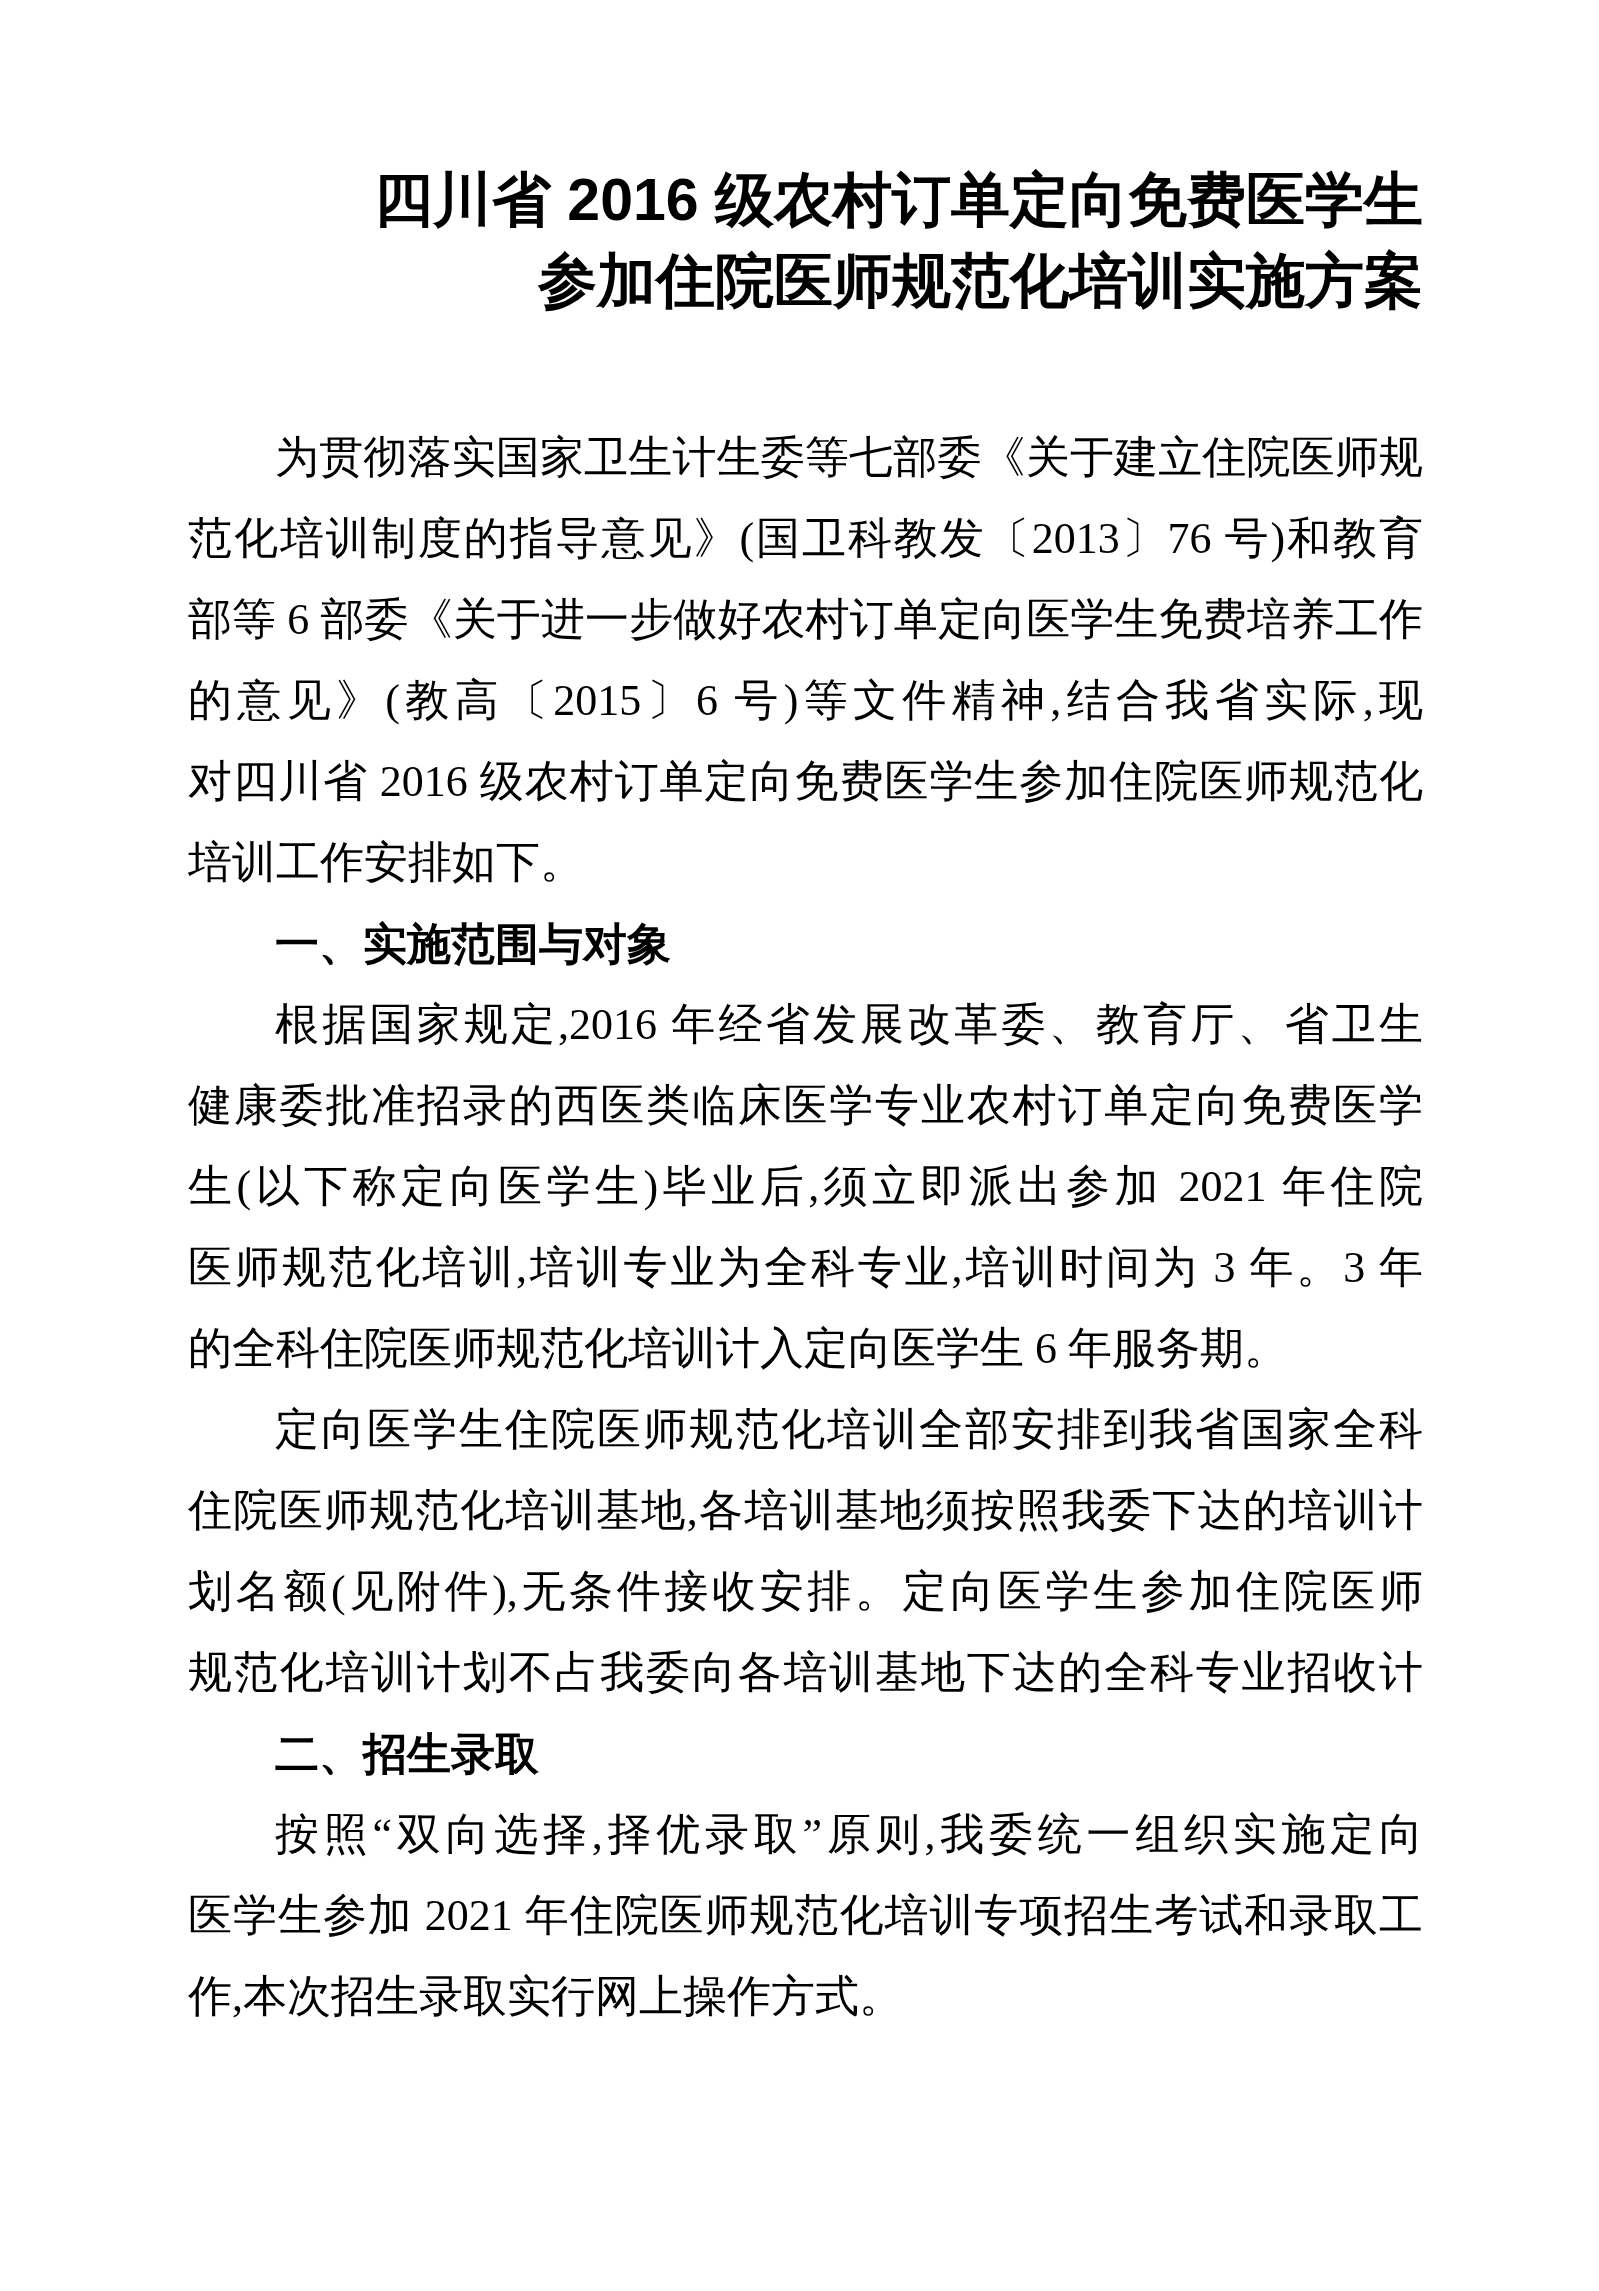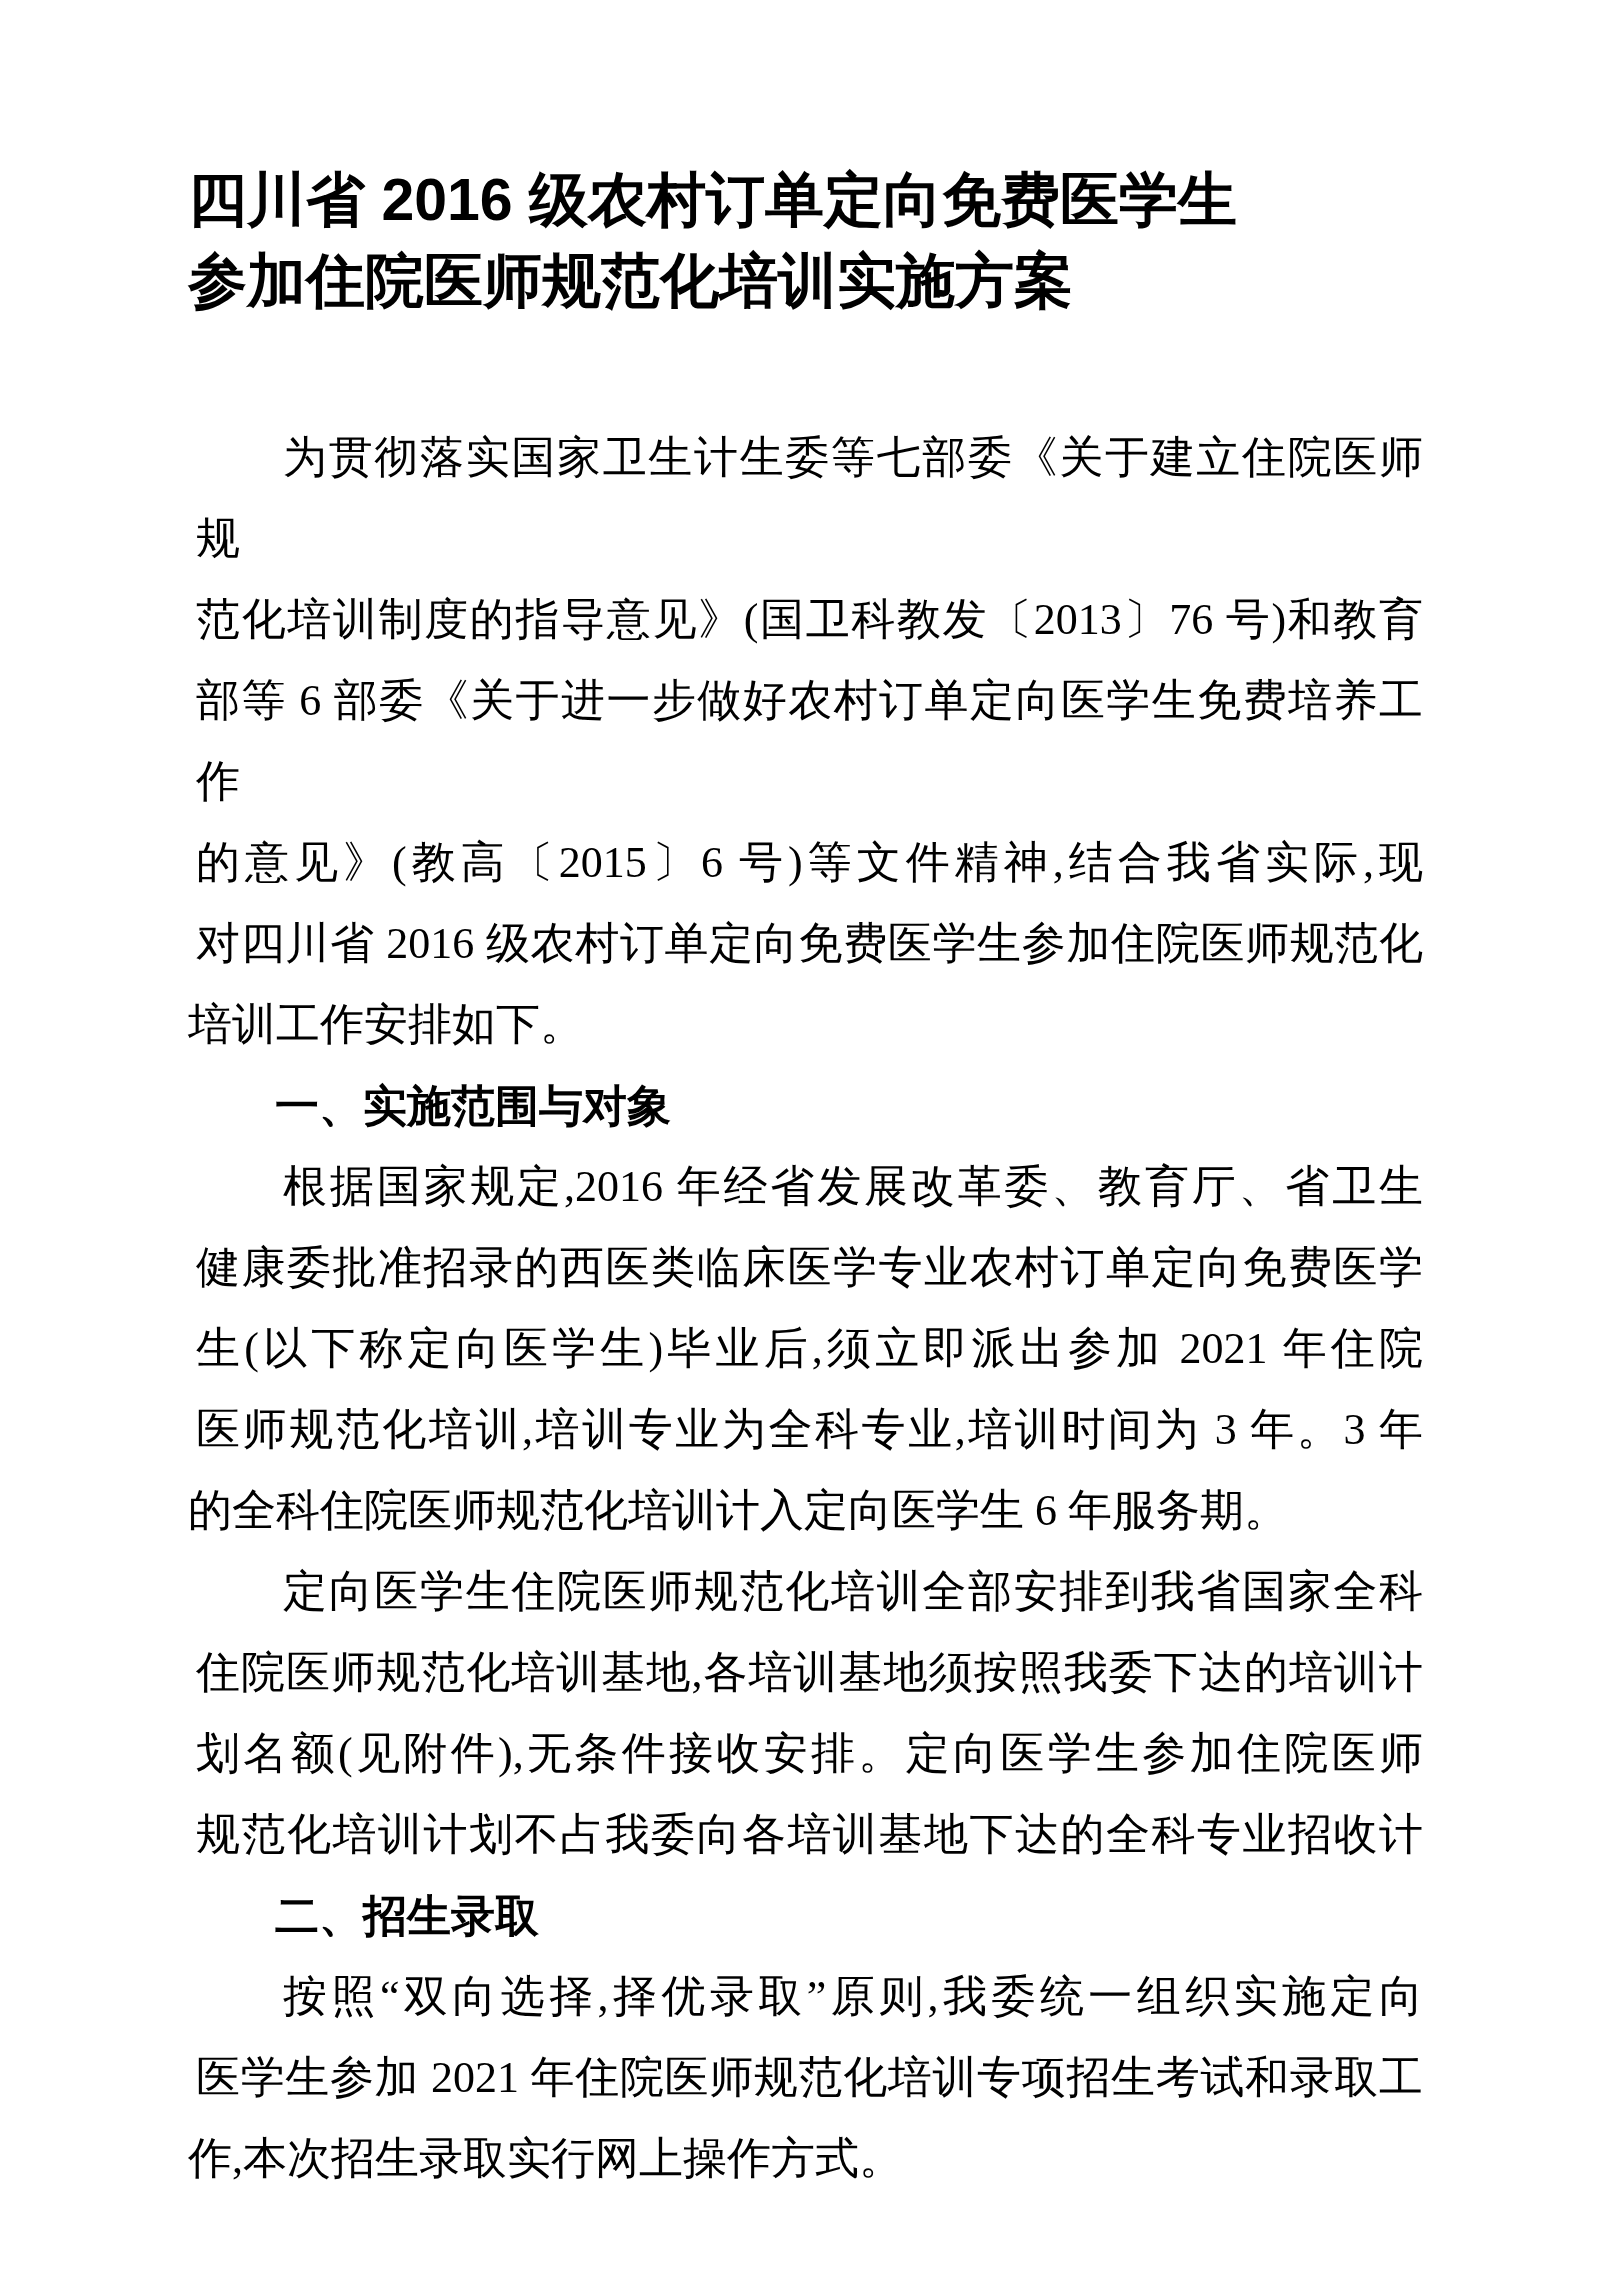--- a/index.html
+++ b/index.html
@@ -22,38 +22,37 @@
     width: 1235px;
   }
   .title-block {
     width: 100%;
   }
   .title-line {
     font-family: "Liberation Sans", "DejaVu Sans", sans-serif;
     font-weight: 700;
     font-size: 59px;
     line-height: 81px;
-    text-align: left;
+    text-align: right;
     white-space: nowrap;
     color: #000000;
   }
   .body-block {
     margin-top: 95px;
   }
   .line {
     font-family: "Liberation Serif", "DejaVu Serif", serif;
     font-size: 44px;
     line-height: 81px;
     color: #000000;
     text-align: justify;
     text-align-last: left;
   }
   .line.j {
     text-align-last: justify;
-    margin-left: 8px;
   }
   .line.first {
     text-indent: 87px;
   }
   .line.heading {
     font-family: "Liberation Sans", "DejaVu Sans", sans-serif;
     font-weight: 700;
     text-indent: 87px;
     text-align-last: left;
   }

